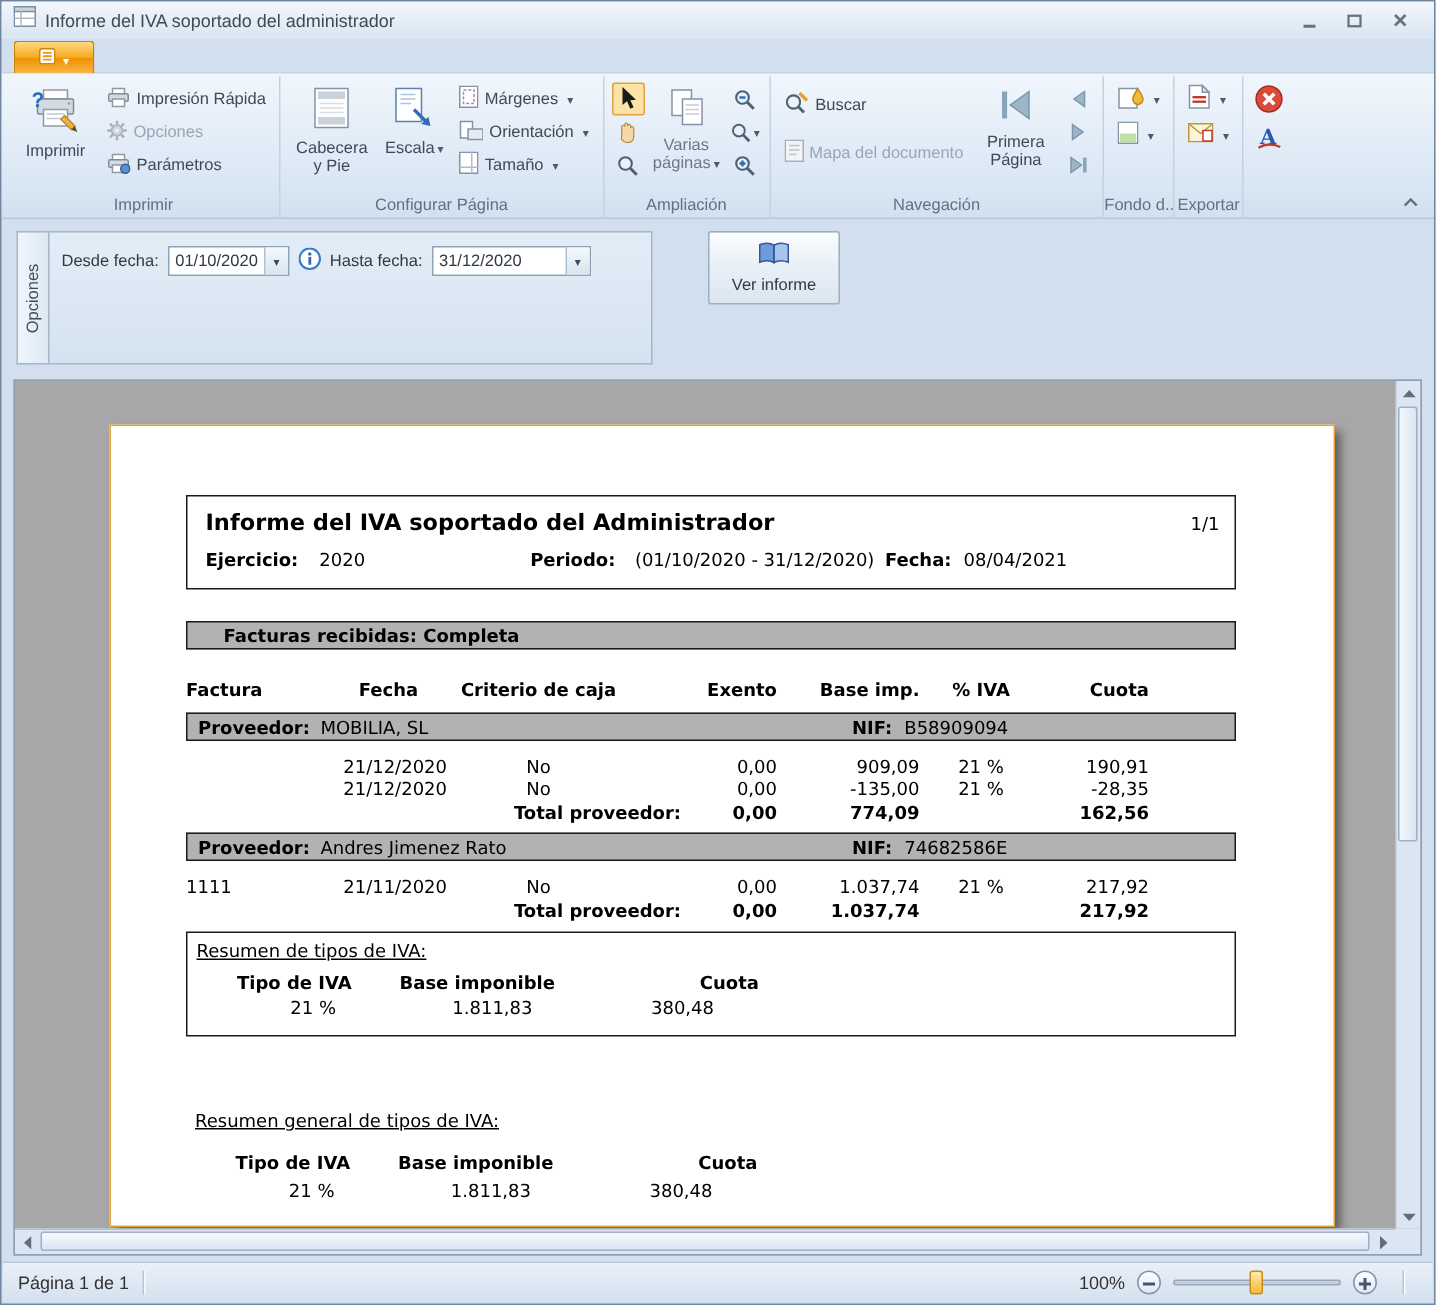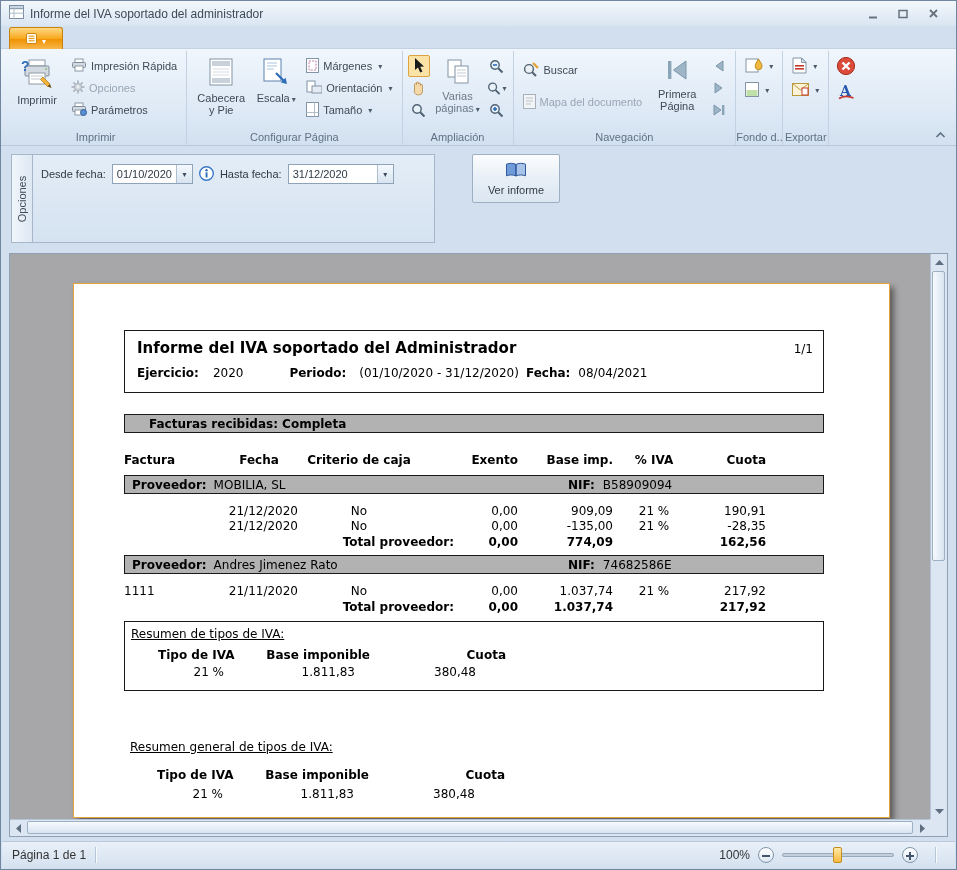--- a/index.html
+++ b/index.html
@@ -71,21 +71,21 @@
   .vthumb{position:absolute;left:1px;right:2px;top:17px;height:290px;background:linear-gradient(90deg,#f6fafd,#d9e4f1);border:1px solid #9db0c4;border-radius:2px;}
   .hthumb{position:absolute;top:1px;bottom:2px;left:17px;right:17px;background:linear-gradient(#f6fafd,#d9e4f1);border:1px solid #9db0c4;border-radius:2px;}
 
   
   .report{position:absolute;left:50px;top:46px;width:700px;font-family:"DejaVu Sans",sans-serif;font-size:12px;color:#000;}
   .b{font-weight:bold;}
   .rheader-box{border:1px solid #1a1a1a;height:63px;padding:8px 10px 0 12px;}
   .rh-top{display:flex;justify-content:space-between;align-items:baseline;}
   .rh-title{font-size:15px;font-weight:bold;}
   .rh-meta{display:flex;align-items:baseline;margin-top:9px;font-size:12px;}
-  .mv1{margin-left:14px;} .mlp{margin-left:46px;text-align:right;} .mv2{margin-left:13px;} .mlf{margin-left:7px;} .mv3{margin-left:8px;}
+  .mv1{margin-left:14px;} .mlp{margin-left:110px;text-align:right;} .mv2{margin-left:13px;} .mlf{margin-left:7px;} .mv3{margin-left:8px;}
   .section-bar{margin-top:21px;height:19px;background:#b2b2b2;border:1px solid #1a1a1a;display:flex;align-items:center;padding-left:24px;font-weight:bold;}
   .tgrid{display:grid;grid-template-columns:90px 90px 110px 110px 95px 70px 135px;}
   .thead{margin-top:20px;font-weight:bold;height:16px;}
   .al{text-align:left;} .ac{text-align:center;} .ar{text-align:right;padding-right:6px;} .ar2{text-align:right;padding-right:58px;}
   .prov-bar{margin-top:6px;position:relative;height:19px;background:#b2b2b2;border:1px solid #1a1a1a;display:flex;align-items:center;padding-left:7px;}
   .prov-bar .name{margin-left:7px;}
   .prov-nif{position:absolute;left:443px;display:flex;gap:8px;}
   .trow{height:15px;}
   .trow-first{margin-top:10px;}
   .total-row{display:grid;grid-template-columns:330px 70px 95px 70px 135px;font-weight:bold;height:16px;margin-top:1px;}

